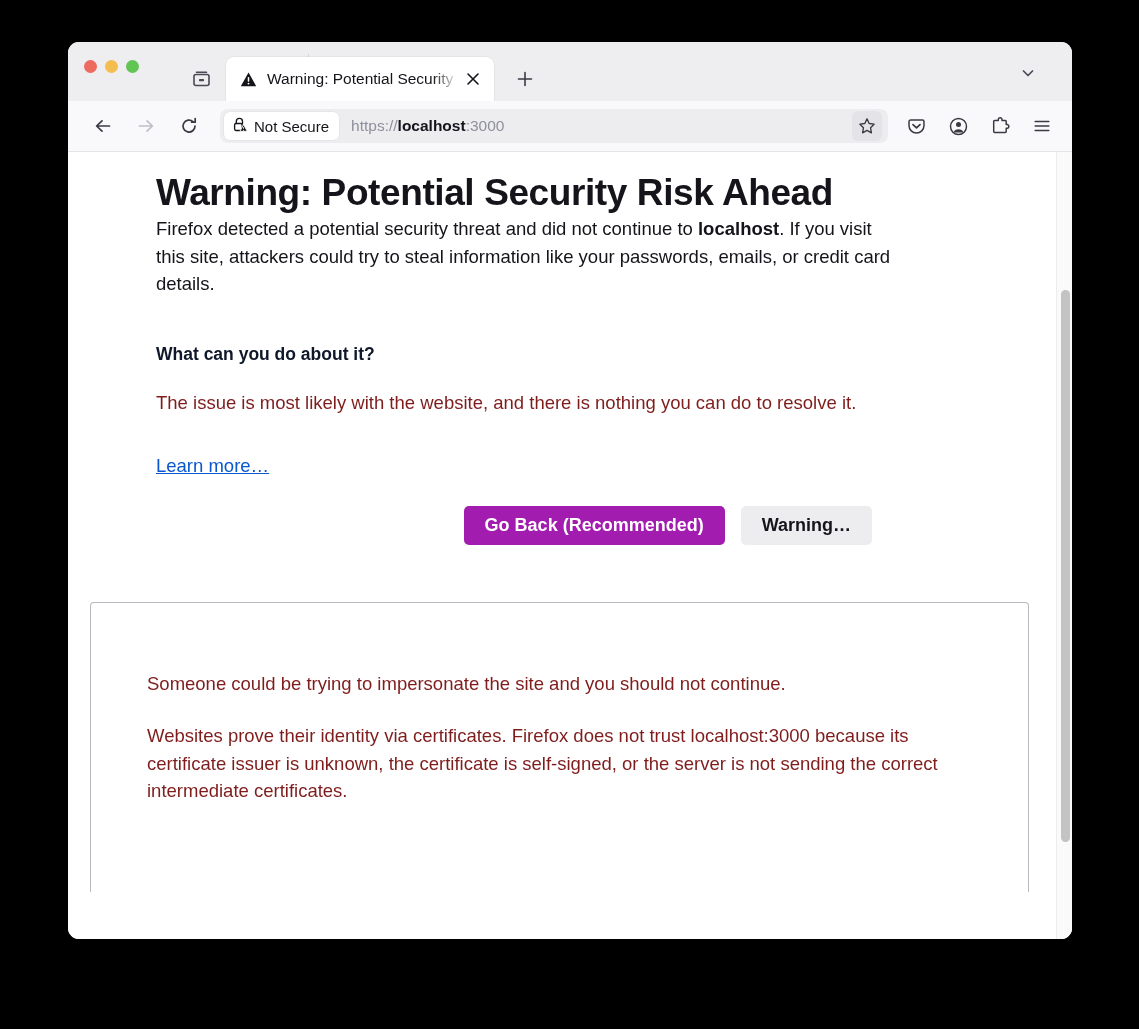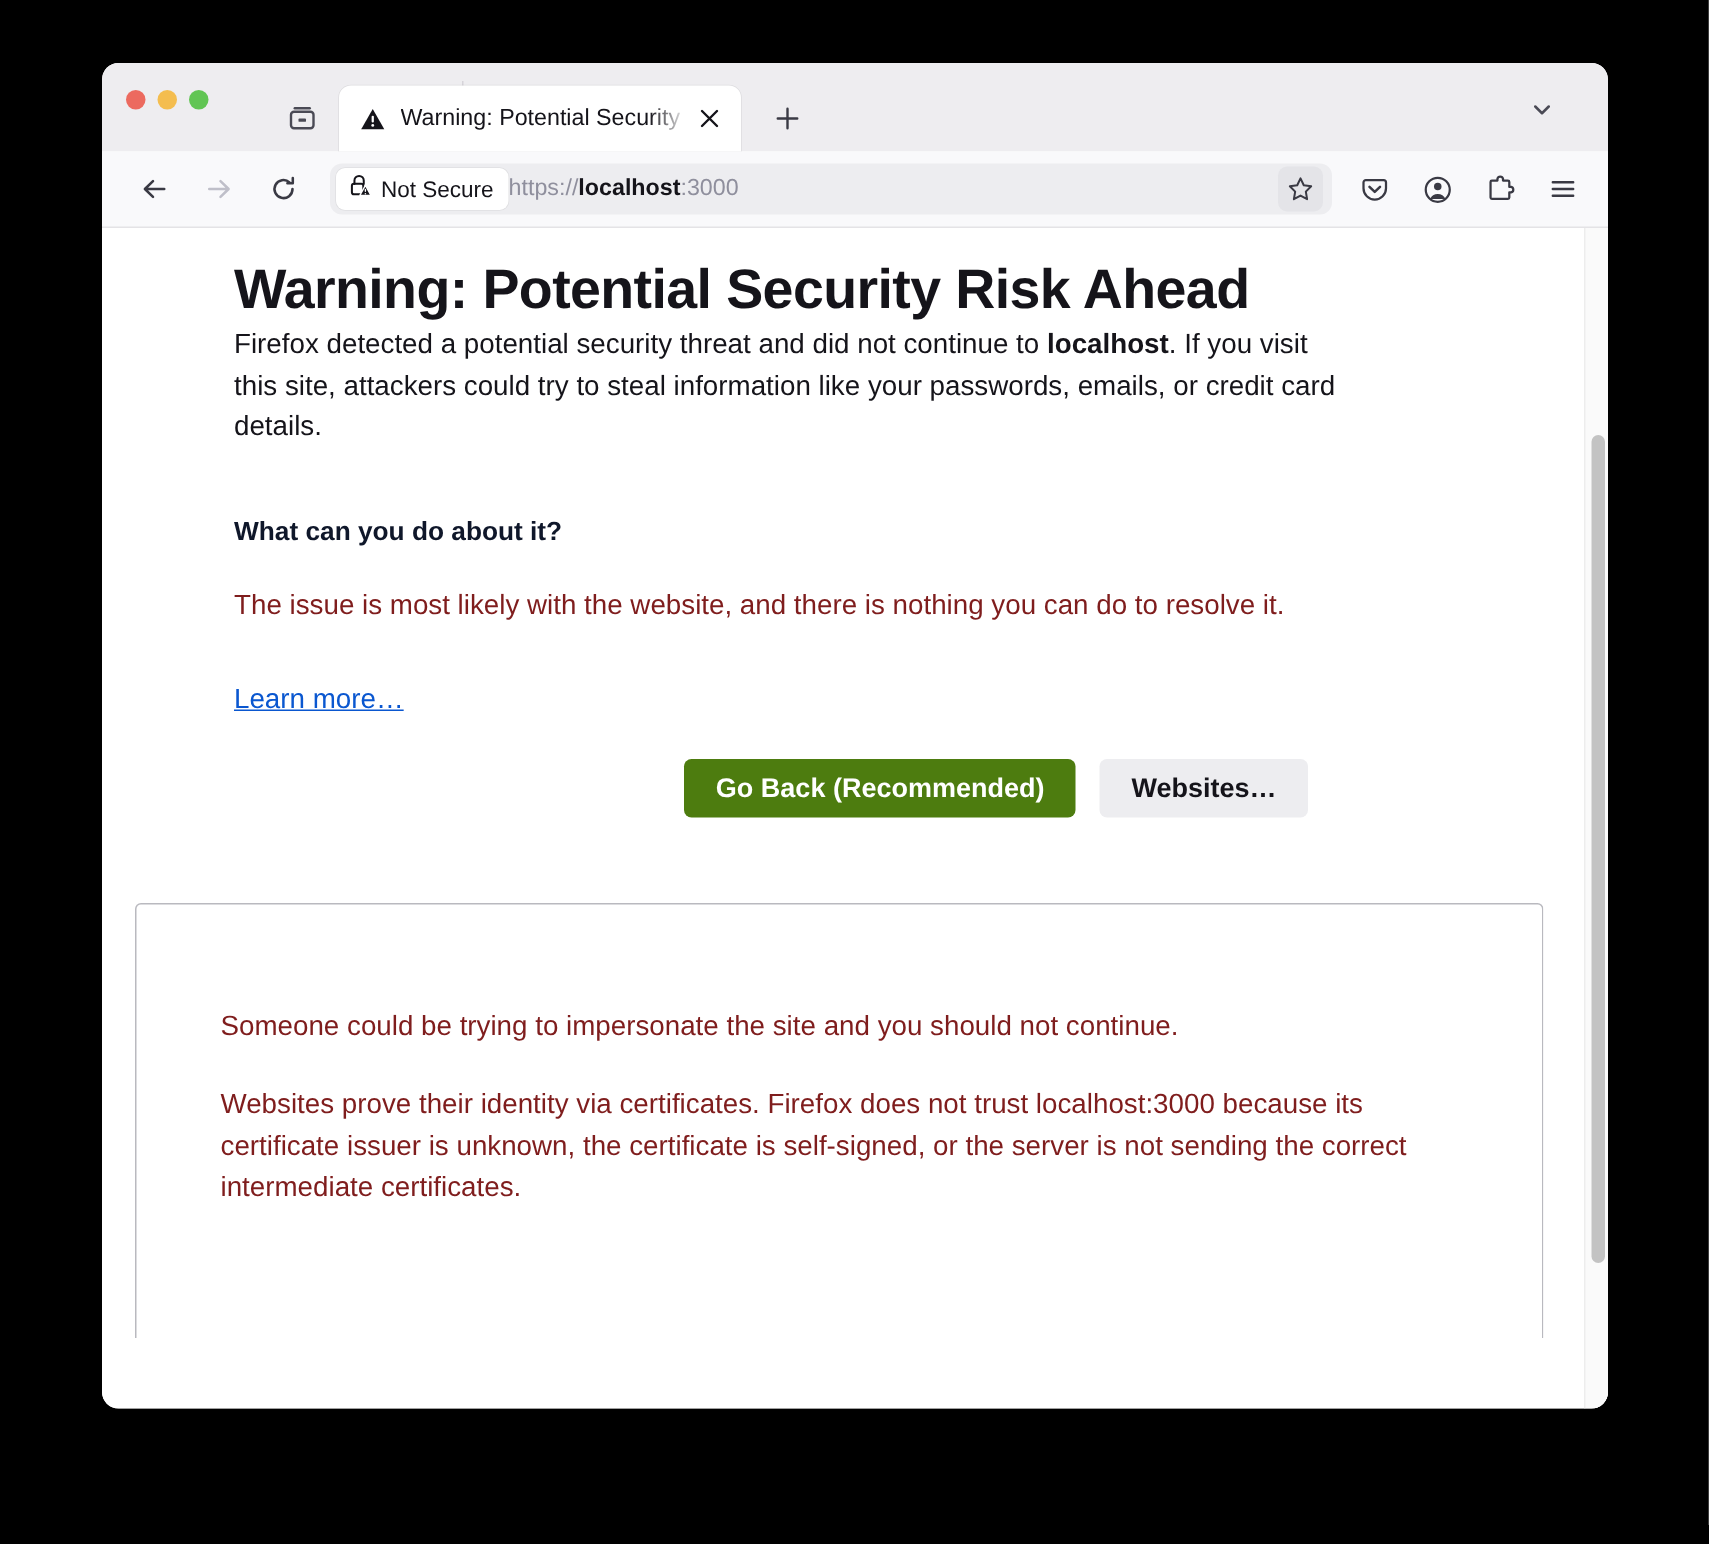--- a/index.html
+++ b/index.html
@@ -147,21 +147,21 @@
     padding: 0 10px 0 8px;
     flex: 0 0 auto;
     box-shadow: 0 0 0 0.5px rgba(0,0,0,0.06);
   }
   #not-secure-label {
     font-size: 15px;
     color: #15141a;
   }
 
   #url-text {
-    margin-left: 0;
+    margin-left: 12px;
     font-size: 15.5px;
     color: #8f8f9d;
     white-space: nowrap;
     overflow: hidden;
   }
   #url-text .host { color: #15141a; font-weight: 600; }
 
   #bookmark-star {
     margin-left: auto;
     width: 30px; height: 30px;
@@ -246,21 +246,21 @@
 
   #button-row {
     margin-top: 29px;
     display: flex;
     justify-content: flex-end;
     gap: 16px;
     padding-right: 24px;
   }
 
   #go-back-button {
-    background: #4d7c0f;
+    background: #a21caf;
     color: #ffffff;
     font-size: 18px;
     font-weight: 600;
     border: none;
     border-radius: 5px;
     padding: 0 21px;
     height: 39px;
     cursor: pointer;
     font-family: "Liberation Sans", sans-serif;
   }
@@ -451,21 +451,21 @@
 
         <h2 id="what-can-you-do-heading">What can you do about it?</h2>
 
         <p class="body-paragraph">The issue is most likely with the website, and there is nothing you can do to resolve it.</p>
 
 
         <a id="learn-more-link">Learn more…</a>
 
         <div id="button-row">
           <button id="go-back-button">Go Back (Recommended)</button>
-          <button id="advanced-button">Websites…</button>
+          <button id="advanced-button">Warning…</button>
         </div>
       </div>
 
       <div id="advanced-panel">
 
         <p class="body-paragraph">Someone could be trying to impersonate the site and you should not continue.</p>
 
         <p class="body-paragraph">Websites prove their identity via certificates. Firefox does not trust localhost:3000 because its certificate issuer is unknown, the certificate is self-signed, or the server is not sending the correct intermediate certificates.</p>
 
       </div>

